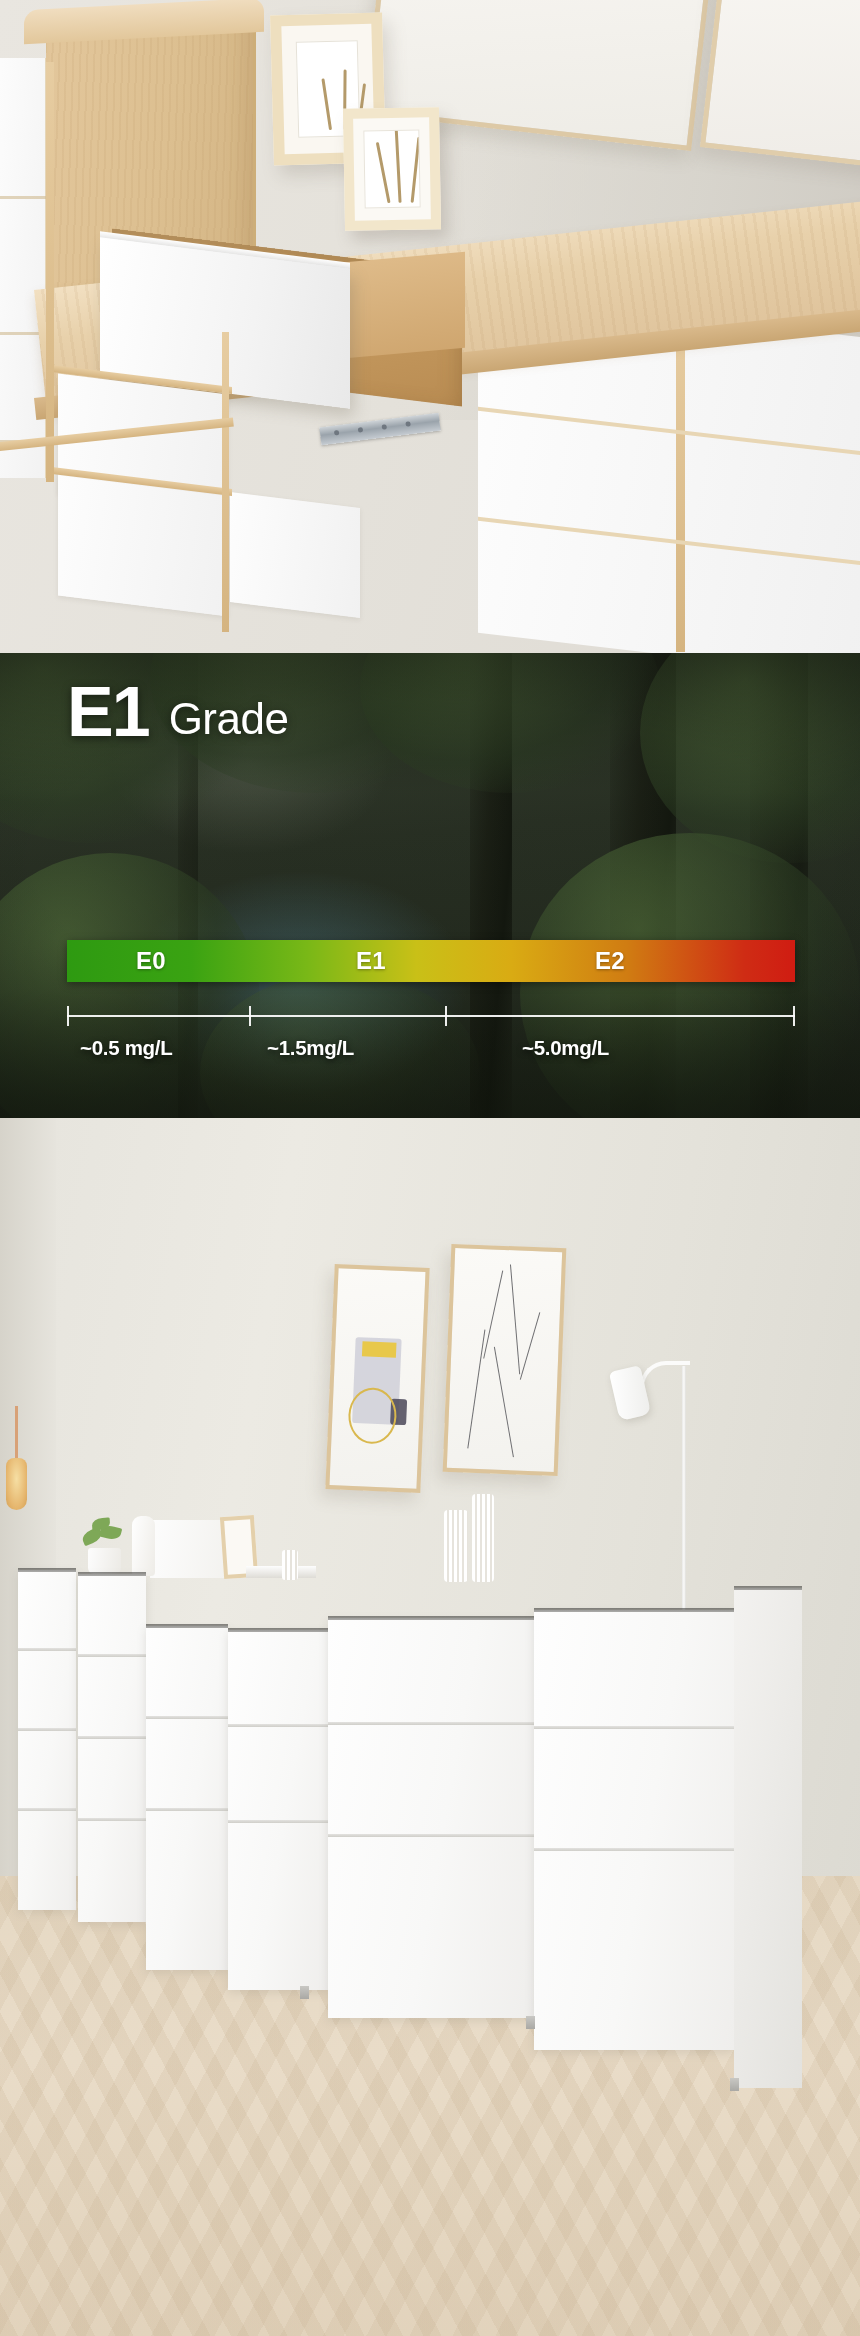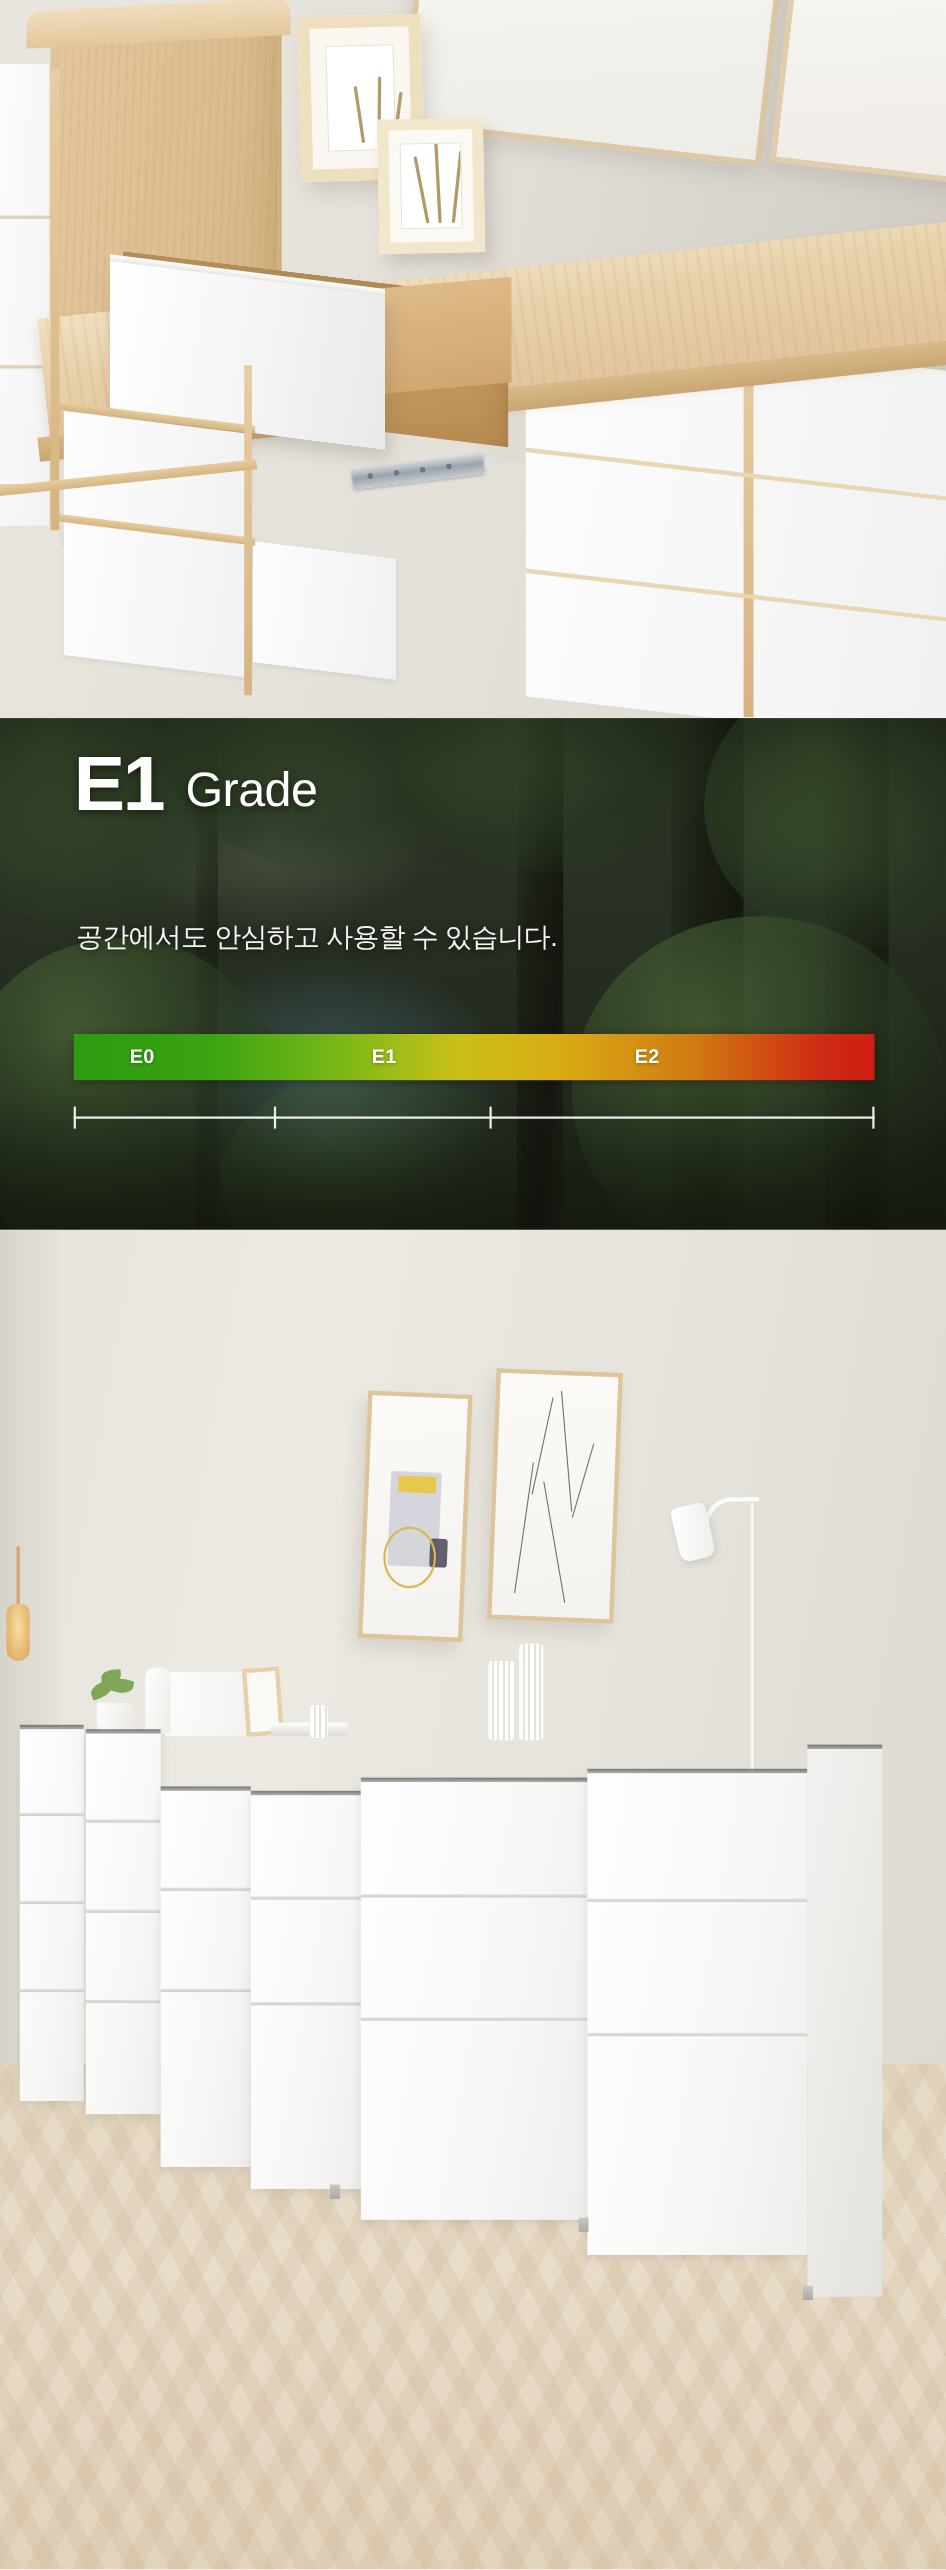--- a/index.html
+++ b/index.html
@@ -216,22 +216,23 @@
       #79b817 33%,
       #c9c017 48%,
       #d9ab13 61%,
       #d07c12 77%,
       #cf2c14 93%,
       #d01c12 100%);
     box-shadow:0 2px 8px rgba(0,0,0,.4);
   }
   .scale-bar span {
     position:absolute; top:50%; transform:translateY(-50%);
-    color:#fff; font-size:18px; font-weight:700; letter-spacing:.3px;
+    color:#fff; font-size:24px; font-weight:700; letter-spacing:.3px;
     text-shadow:0 1px 3px rgba(0,0,0,.35);
+    margin-left:18px;
   }
   .sb-e0 { left:51px; }
   .sb-e1 { left:271px; }
   .sb-e2 { left:510px; }
 
   .axis { position:relative; width:728px; height:24px; margin-top:24px; }
   .axis-line {
     position:absolute; left:0; top:9px; width:728px; height:2px;
     background:rgba(255,255,255,.92);
   }
@@ -448,38 +449,42 @@
     <div class="foliage" style="left:200px; top:320px; width:280px; height:200px; opacity:.6;"></div>
     <div class="vignette"></div>
 
     <div class="grade-inner">
       <div class="grade-head">
         <div class="grade-e1">E1</div>
         <div class="grade-grade">Grade</div>
       </div>
 
       <div class="grade-desc">
-        <div>공간에서도 안심하고 사용할 수 있습니다.</div>
       </div>
 
       <div class="scale-wrap">
         <div class="scale-bar">
           <span class="sb-e0">E0</span>
           <span class="sb-e1">E1</span>
           <span class="sb-e2">E2</span>
         </div>
 
         <div class="axis">
           <div class="axis-line"></div>
           <div class="axis-tick" style="left:0px;"></div>
           <div class="axis-tick" style="left:182px;"></div>
           <div class="axis-tick" style="left:378px;"></div>
           <div class="axis-tick" style="left:726px;"></div>
         </div>
 
+        <div class="axis-labels">
+          <span class="al-0">~0.5 mg/L</span>
+          <span class="al-1">~1.5mg/L</span>
+          <span class="al-2">~5.0mg/L</span>
+        </div>
       </div>
     </div>
   </div>
 
   <div class="sec-room">
     <div class="room-wall"></div>
     <div class="room-wall-corner"></div>
     <div class="room-floor"></div>
 
     <div class="room-art art-a">

